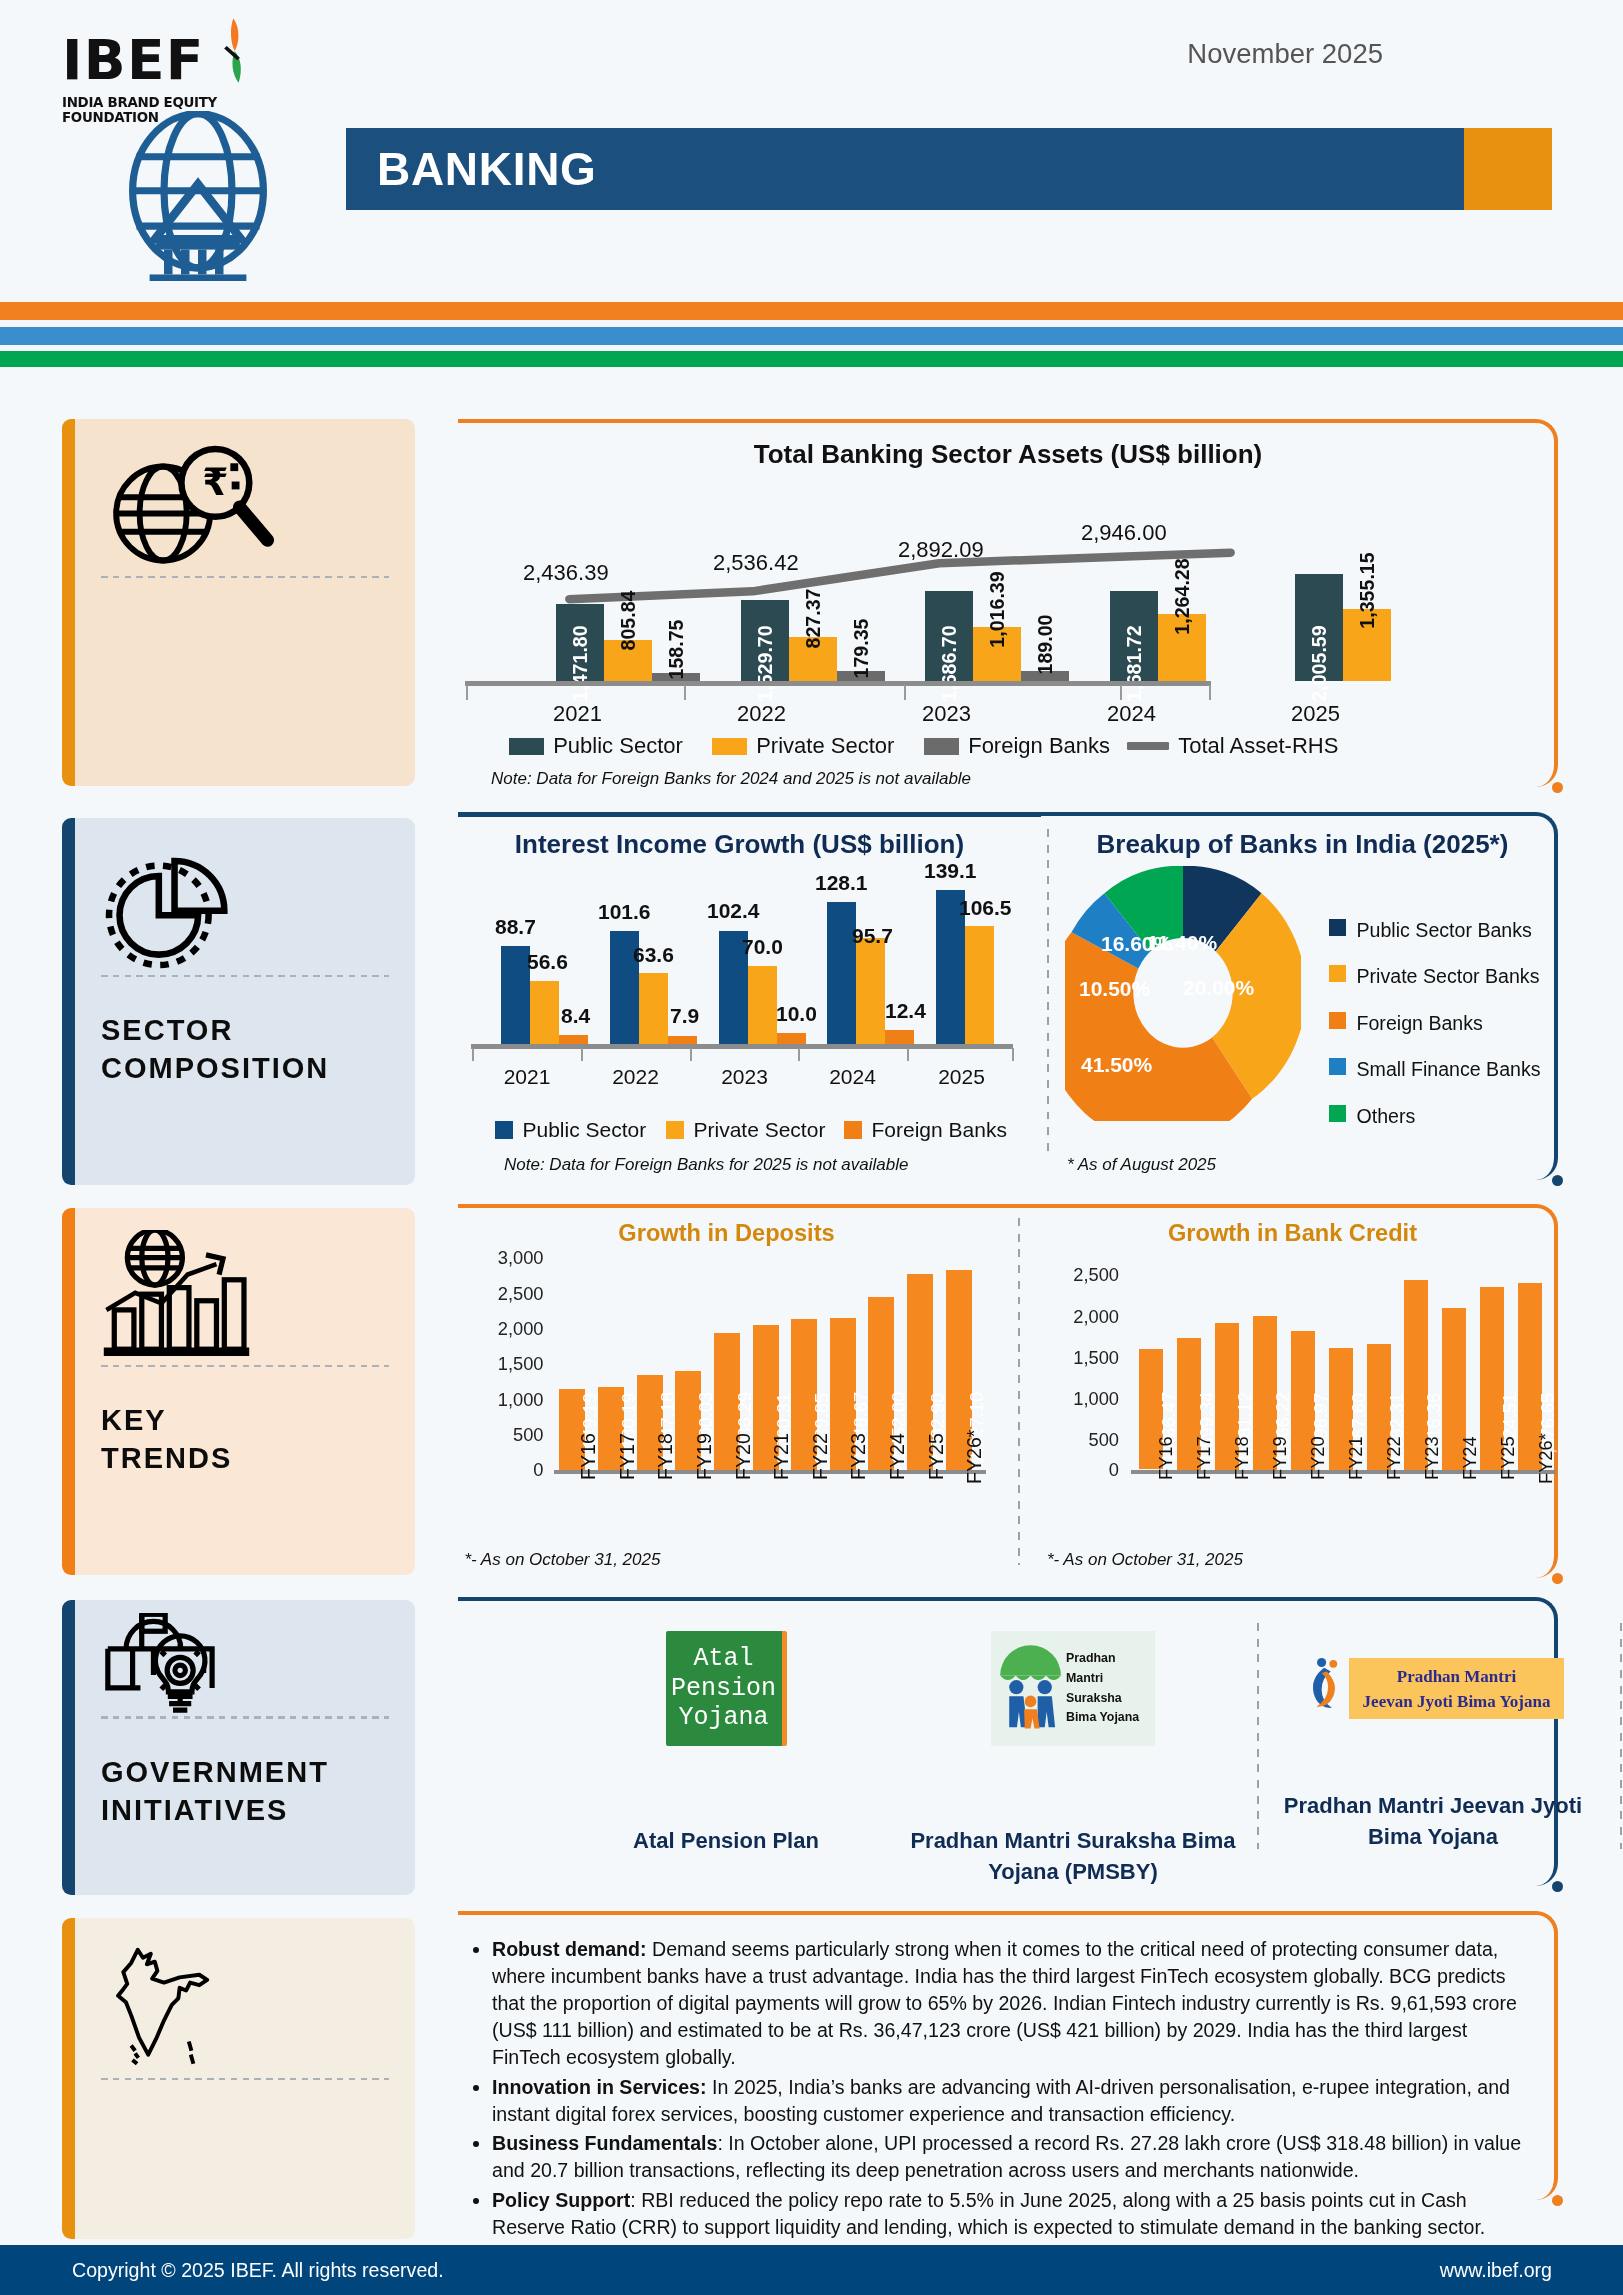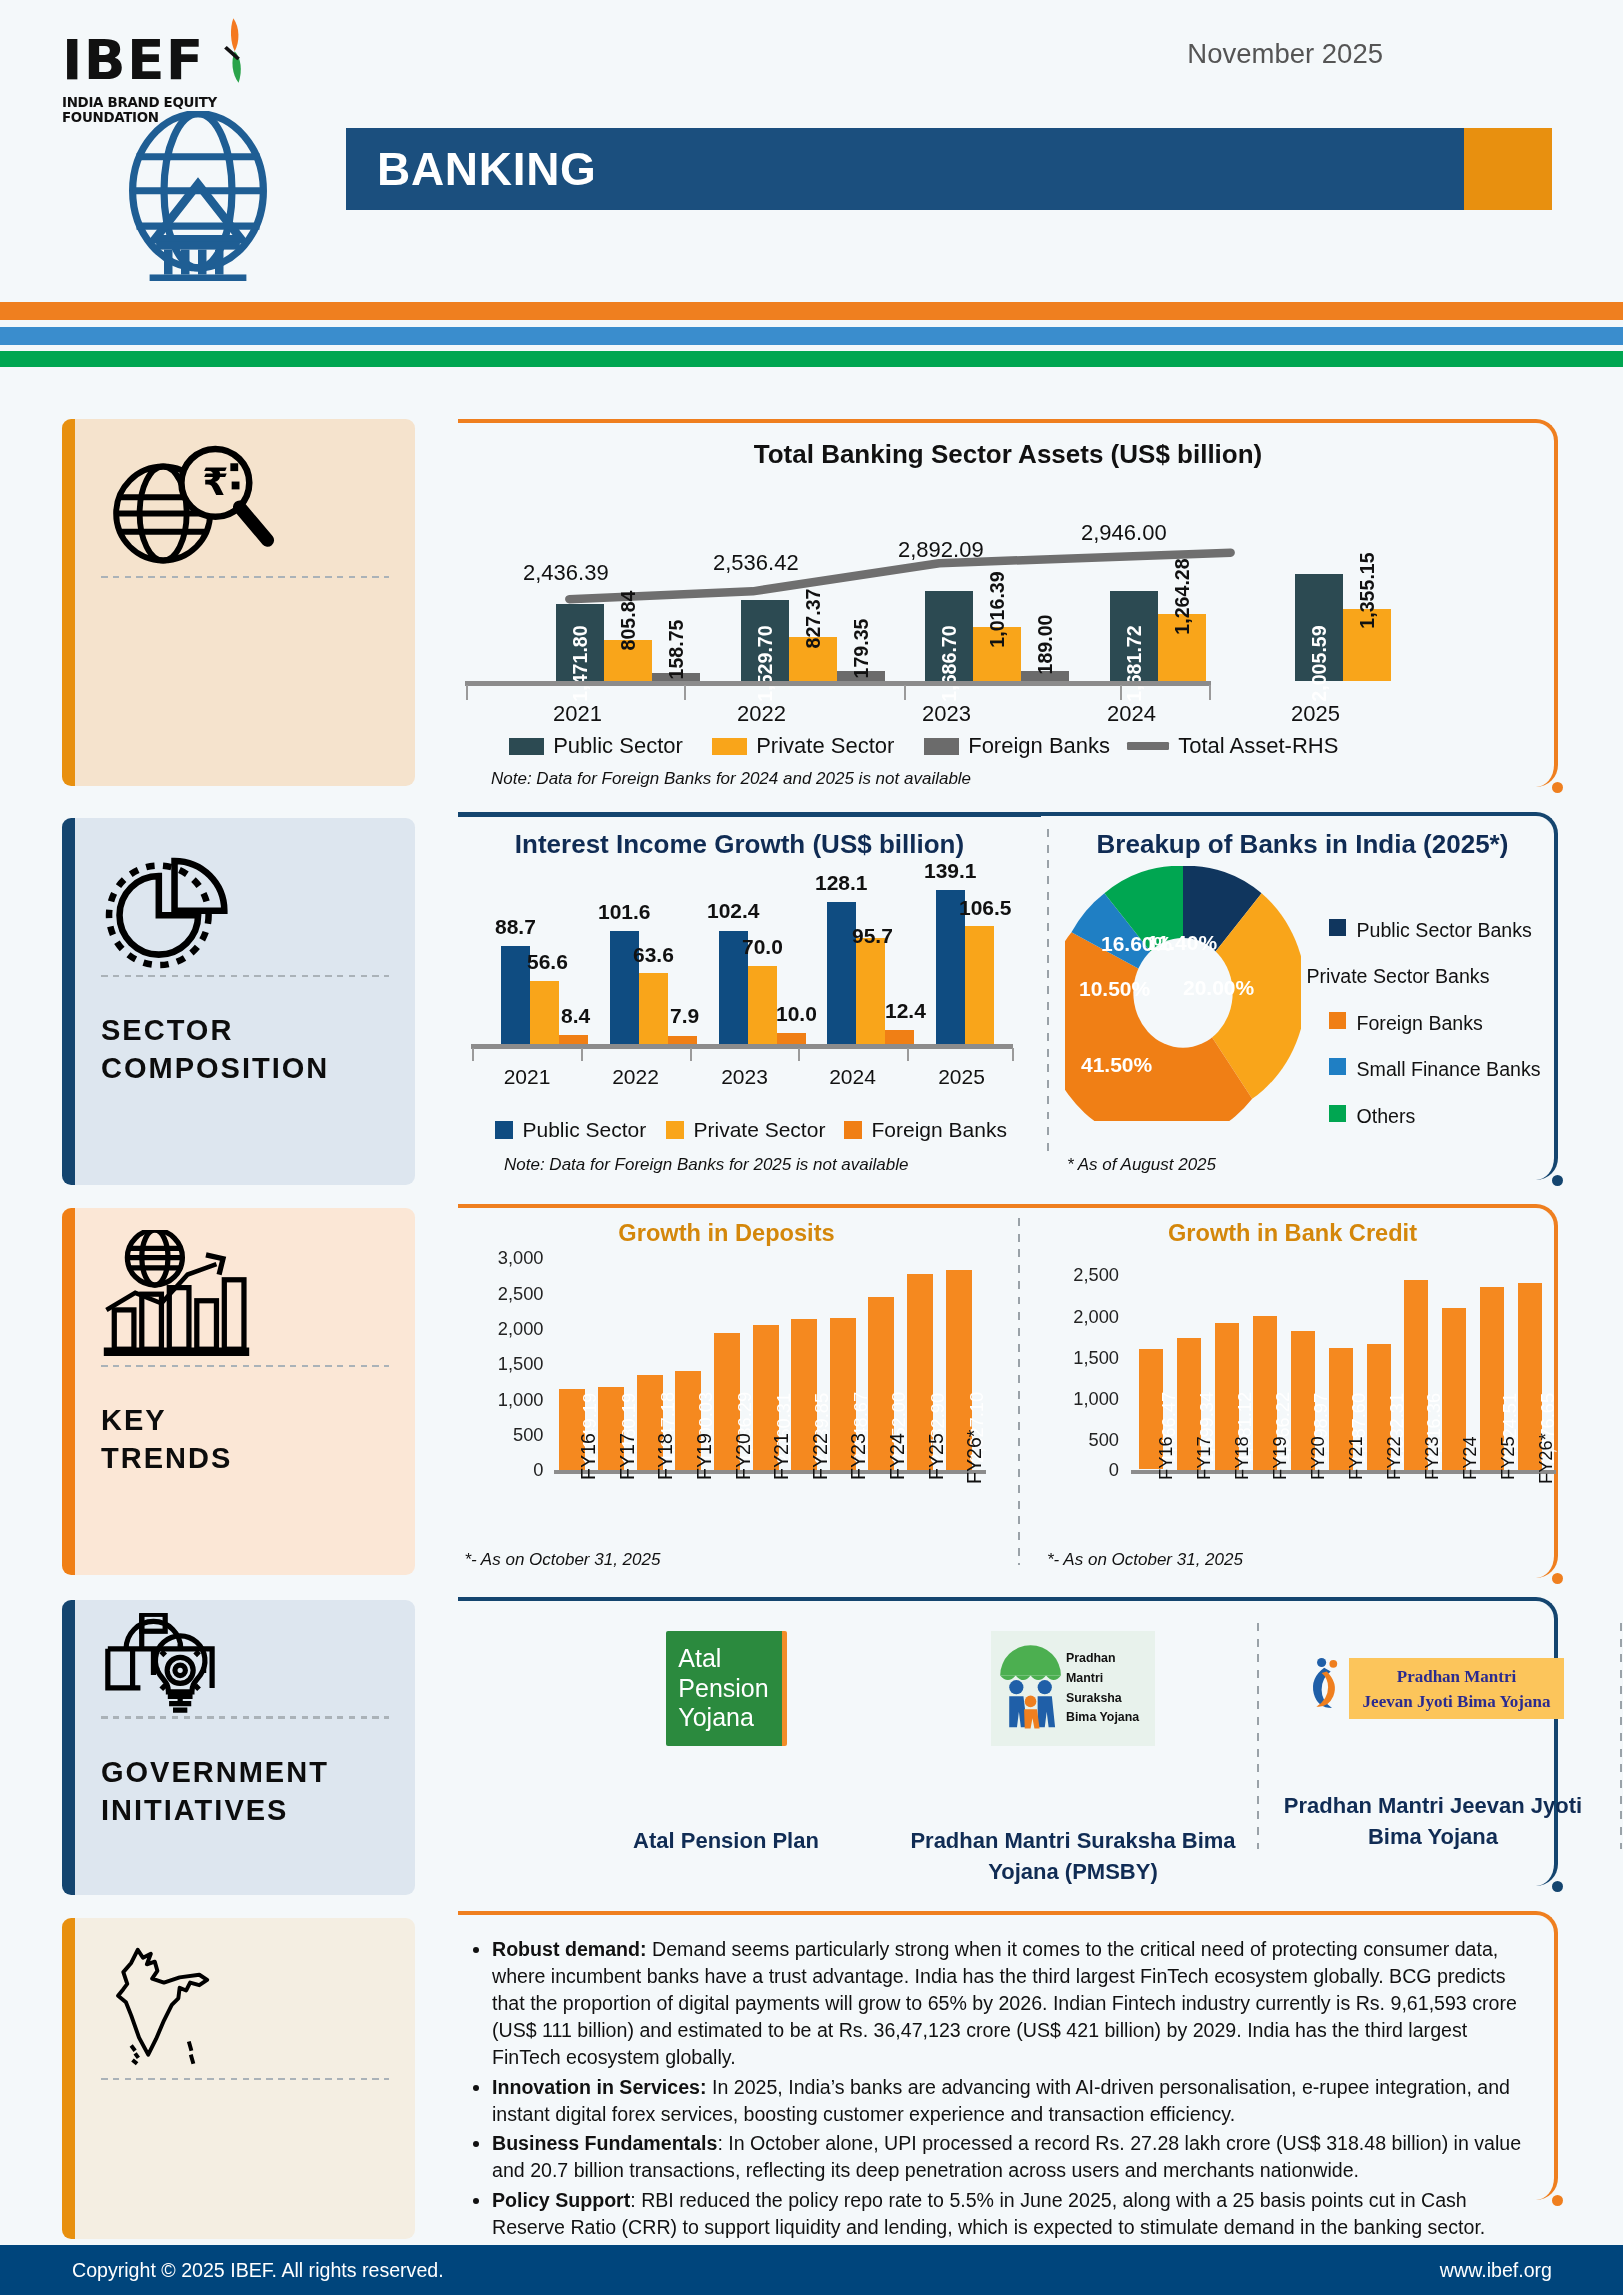--- a/index.html
+++ b/index.html
@@ -454,21 +454,21 @@
   <div class="donut-lab" style="left:689px;top:119px">11.40%</div>
   <div class="donut-lab" style="left:725px;top:164px">20.00%</div>
   <div class="donut-lab" style="left:623px;top:241px">41.50%</div>
   <div class="donut-lab" style="left:621px;top:165px">10.50%</div>
   <div class="donut-lab" style="left:643px;top:120px">16.60%</div>
 
   <div class="dlegend" style="left:871px;top:107px">
     <span class="dsw" style="background:#10365e"></span>
     <span>Public Sector Banks</span>
     </div>
-  <div class="dlegend" style="left:821px;top:153px">
+  <div class="dlegend" style="left:871px;top:153px">
     <span class="dsw" style="background:#f9a51a"></span>
     <span>Private Sector Banks</span>
     </div>
   <div class="dlegend" style="left:871px;top:200px">
     <span class="dsw" style="background:#f07f15"></span>
     <span>Foreign Banks</span>
     </div>
   <div class="dlegend" style="left:871px;top:246px">
     <span class="dsw" style="background:#1f7fc4"></span>
     <span>Small Finance Banks</span>
@@ -611,21 +611,21 @@
 
 <div class="panel" style="left:458px;top:1597px;width:1100px;height:295px">
   <div class="frame bl" style="left:0;top:0;width:1100px;height:289px;border-top-width:4.6px;border-right-width:4.6px;border-bottom:none"></div>
   <div class="dot bl" style="left:1094px;top:284px"></div>
 
   <div class="vdash" style="left:799px;top:26px;height:226px"></div>
   <div class="vdash" style="left:1162px;top:26px;height:226px"></div>
 
   <div style="position:absolute;left:98px;top:34px;width:340px">
     <div style="margin:0 auto;width:121px;height:115px;background:#2b8a3e;border-right:5.9px solid #f28c28;border-radius:2px;position:relative">
-      <div style="position:absolute;inset:0;display:flex;flex-direction:column;align-items:center;justify-content:center;color:#fff;font-family:Liberation Sans, sans-serif;font-size:25px;line-height:29.5px;white-space:pre-line;">Atal
+      <div style="position:absolute;inset:0;display:flex;flex-direction:column;align-items:center;justify-content:center;color:#fff;font-family:Liberation Mono, monospace;font-size:25px;line-height:29.5px;white-space:pre-line;text-align:center">Atal
 Pension
 Yojana</div>
     </div>
     <div class="gov-cap" style="margin-top:79px">Atal Pension Plan</div>
   </div>
 
   <div style="position:absolute;left:445px;top:34px;width:340px">
     <div style="margin:0 auto;width:164px;height:115px;background:#e8f2ec;position:relative;display:flex;align-items:center">
       <svg width="72" height="105" viewBox="0 0 110 160" style="margin-left:3.9px">
         <path d="M8 60 A47 47 0 0 1 102 60 Z" fill="#4caf50"></path>

